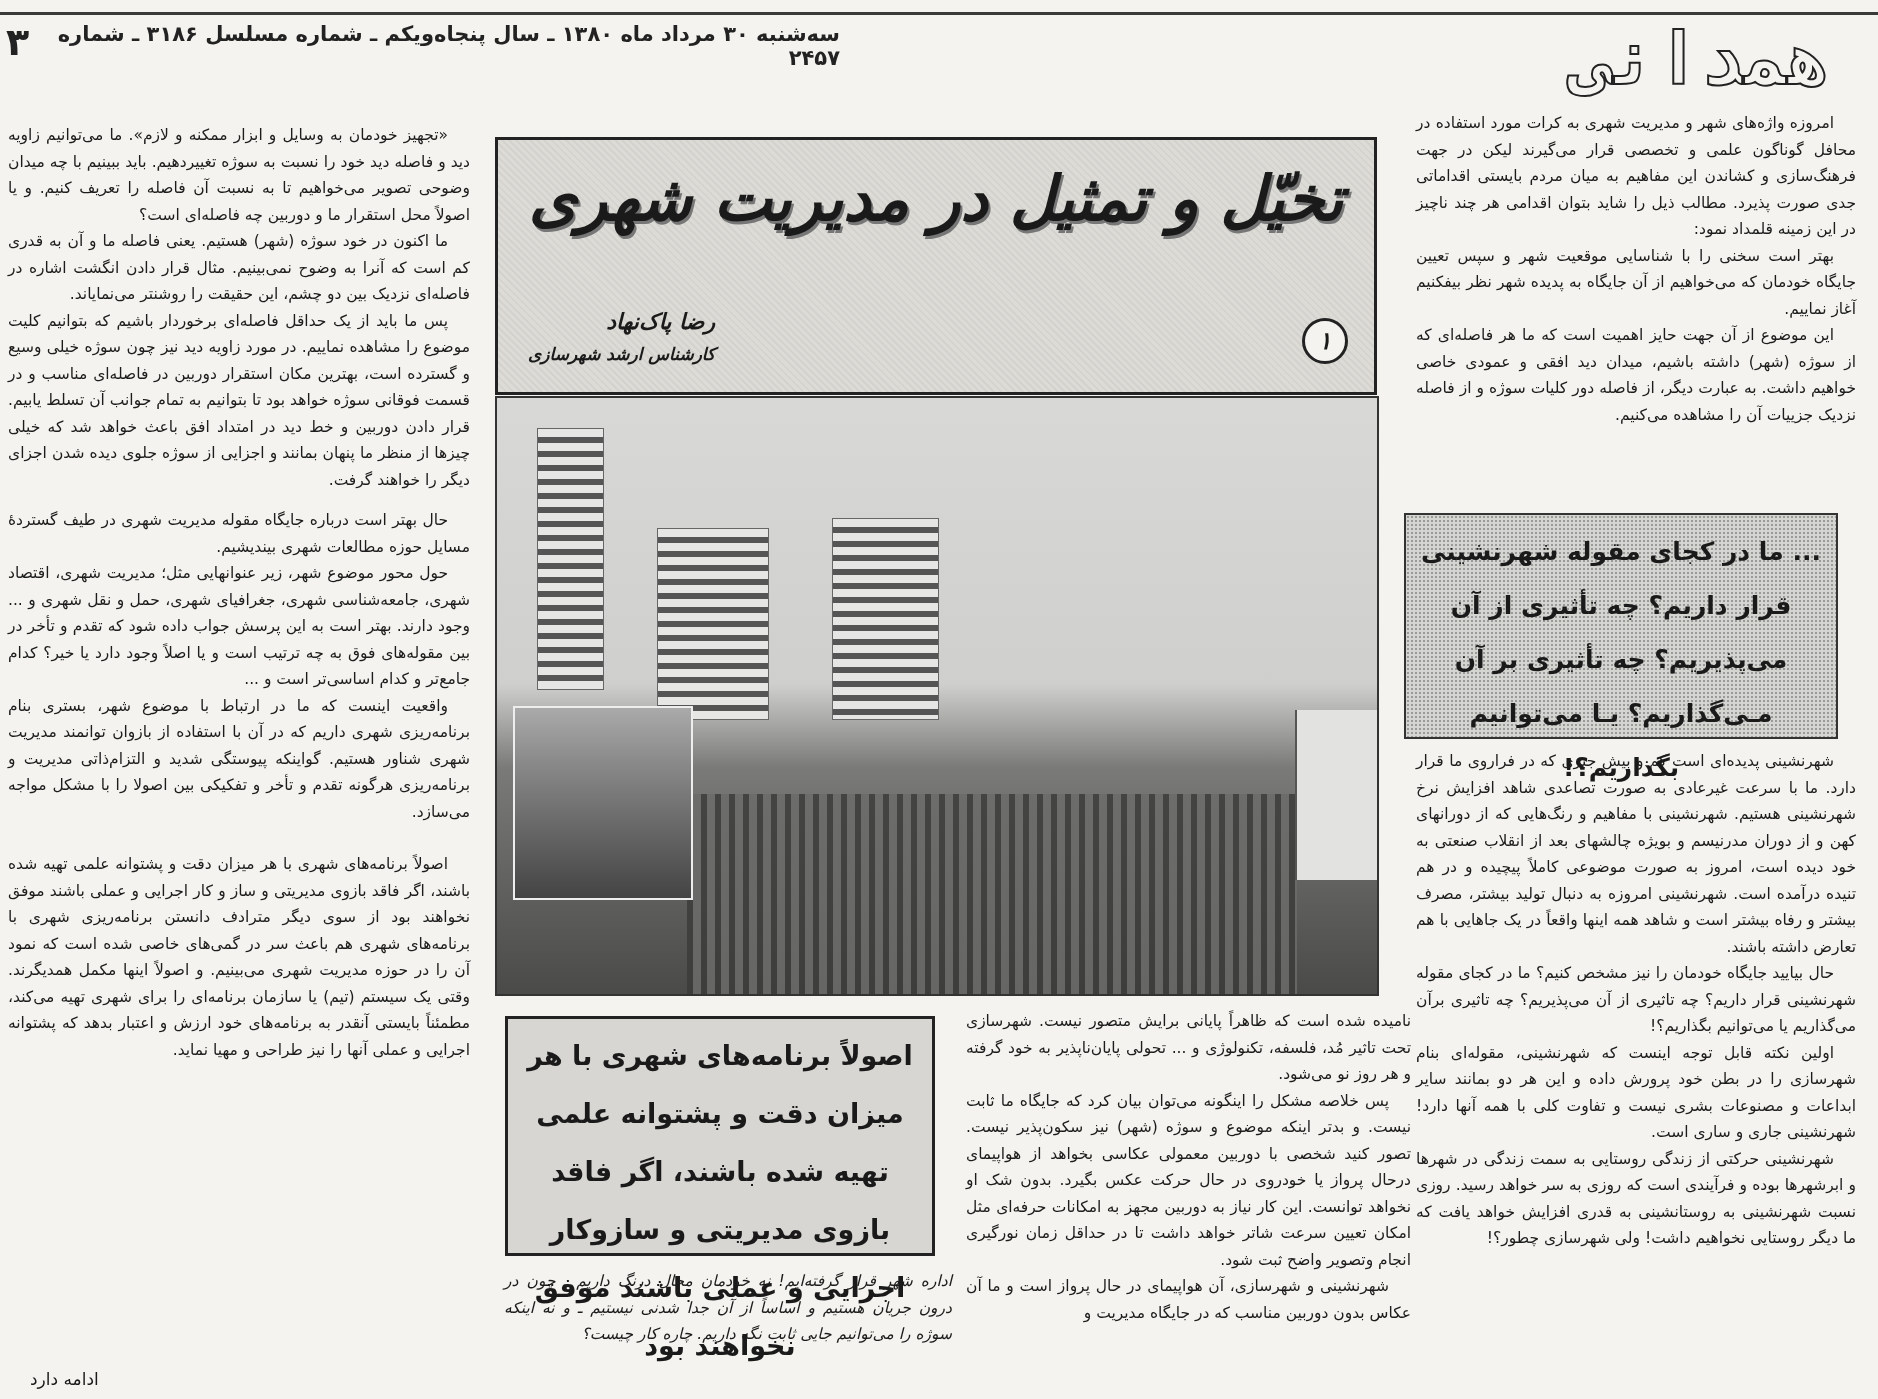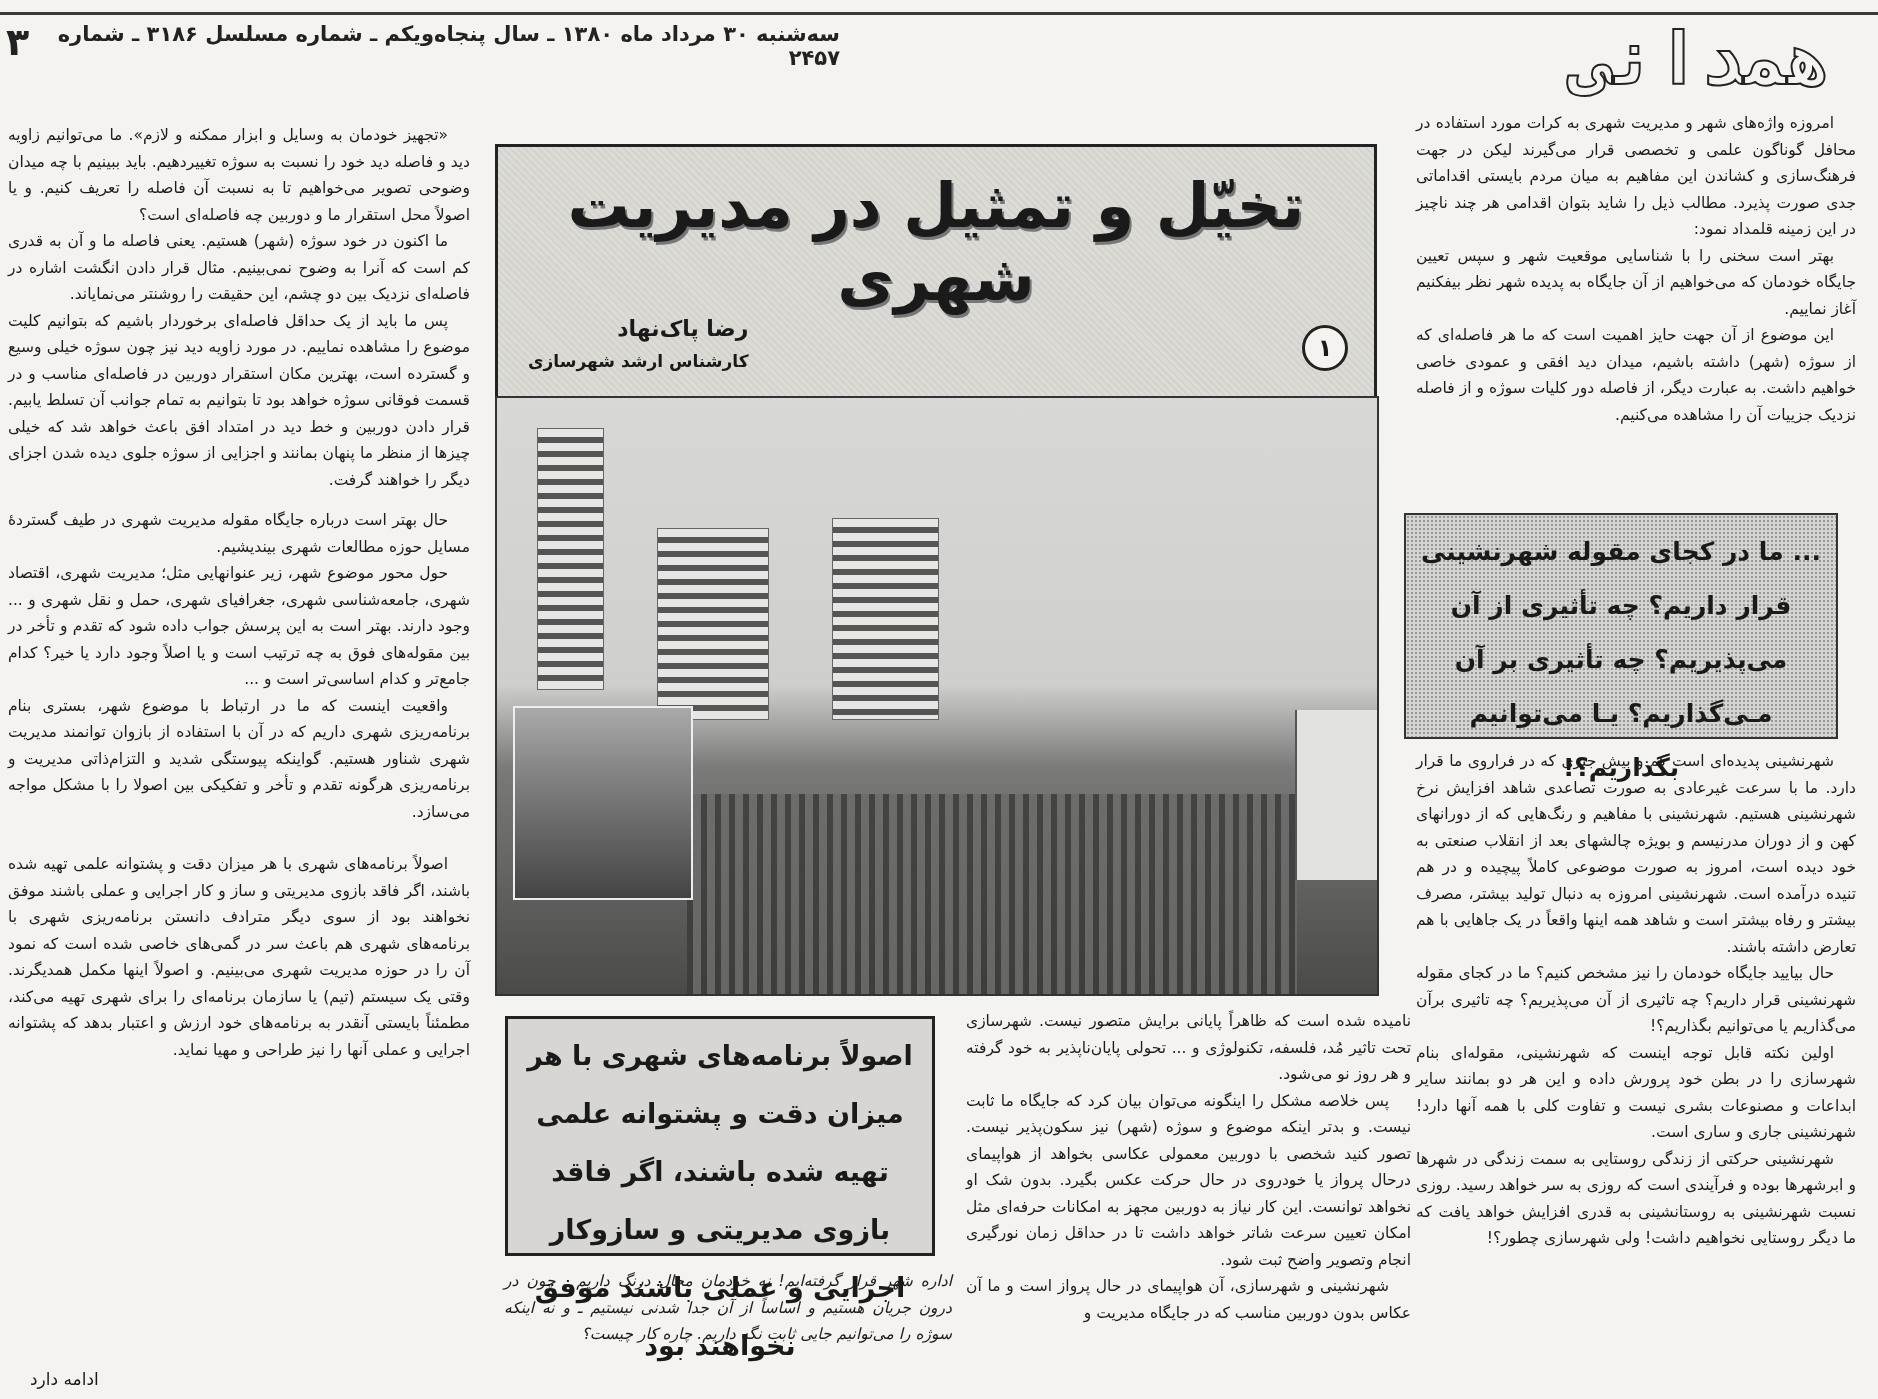--- a/index.html
+++ b/index.html
@@ -24,23 +24,24 @@
   .page-number {
     position:absolute; left:6px; top:20px; font-size:38px; font-weight:bold; color:#222;
   }
   .col { position:absolute; font-size:15.5px; line-height:26.5px; text-align:justify; color:#1c1c1c; }
   .col p { margin:0 0 0 0; text-indent:22px; }
   .col-right { right:22px; top:110px; width:440px; }
   .col-left { left:8px; top:122px; width:462px; }
   .col-mid-a { left:504px; top:1350px; width:450px;font-style:italic; }
   .col-mid-b { left:966px; top:1008px; width:445px; }
   .title-box {
-    position:absolute; left:495px; top:144px; width:876px; height:252px;
+    position:absolute; left:495px; top:137px; width:876px; height:252px;
     border:3px solid #222; background:#dcdbd6;
     background-image:repeating-linear-gradient(45deg, rgba(0,0,0,0.04) 0 2px, transparent 2px 5px);
+    font-style:italic;
   }
   .headline {
     position:absolute; right:30px; top:22px; left:30px; text-align:center;
     font-size:62px; font-weight:bold; color:#1a1a1a;
     text-shadow:2px 3px 0 #777;
   }
   .byline { position:absolute; left:30px; top:165px; font-weight:bold; }
   .author { font-size:22px; line-height:34px; }
   .author-title { font-size:17px; line-height:30px; }
   .part-badge {

